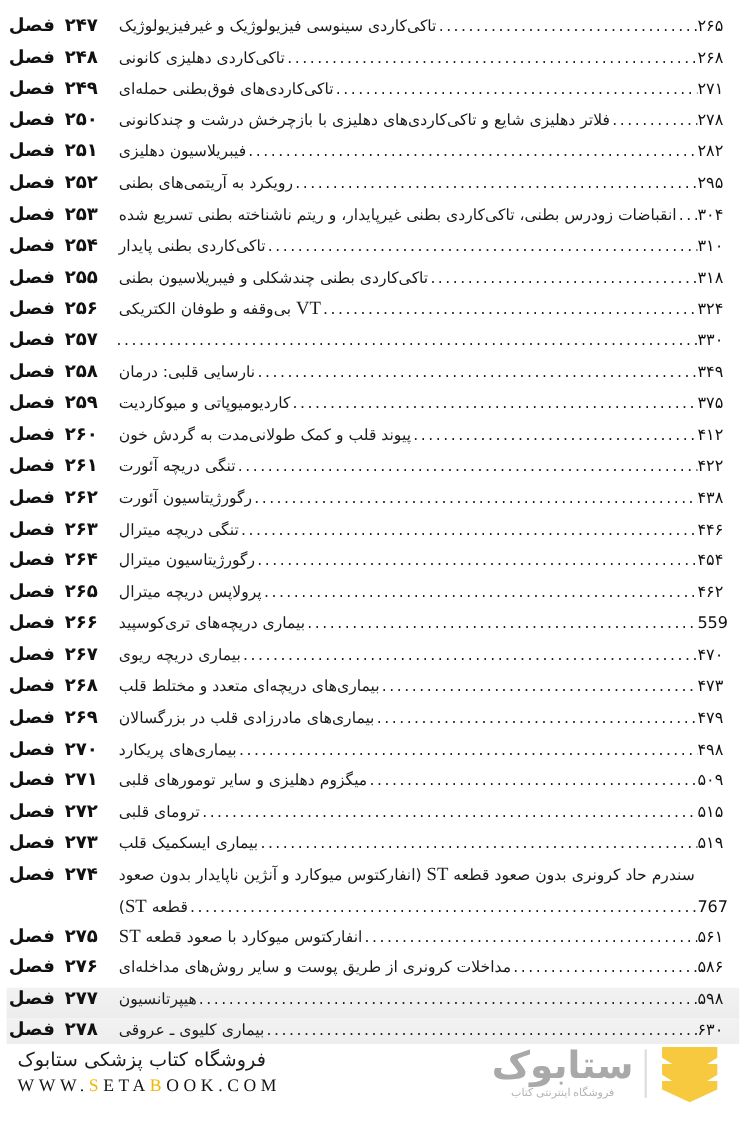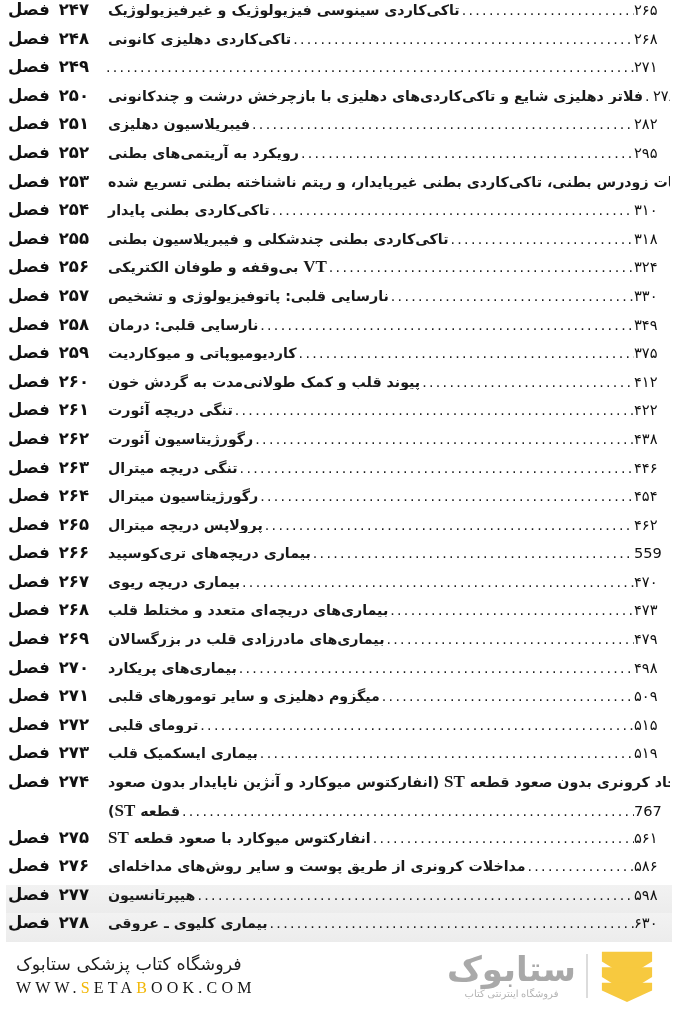--- a/index.html
+++ b/index.html
@@ -22,21 +22,21 @@
     height: 1023px;
     box-sizing: border-box;
     background: #fff;
   }
 
   .toc {
     position: absolute;
     top: 0;
     left: 0;
     right: 0;
-    padding: 0 6px 0 6px;
+    padding: 13px 6px 0 6px;
     box-sizing: border-box;
   }
 
   .toc-row {
     display: flex;
     flex-direction: row-reverse;
     align-items: baseline;
     direction: rtl;
     width: 100%;
     box-sizing: border-box;
@@ -80,21 +80,21 @@
     min-width: 0;
     overflow: hidden;
   }
 
   .title {
     flex: 0 0 auto;
     font-size: 14.2px;
     color: #1a1a1a;
     white-space: nowrap;
     padding-left: 4px;
-    font-weight: bold;
+    font-weight: normal;
   }
 
   .title .lat {
     font-family: "Liberation Serif", "DejaVu Serif", serif;
     font-size: 17px;
     direction: ltr;
     unicode-bidi: embed;
     display: inline-block;
   }
 
@@ -236,20 +236,21 @@
           <div class="leader">........................................................................................................................</div>
           <div class="pagenum">۲۶۸</div>
         </div>
       </div>
       <div class="toc-row">
         <div class="chap">
           <span class="chap-word">فصل</span>
           <span class="chap-num">۲۴۹</span>
         </div>
         <div class="entry">
+          <div class="title">تاکی‌کاردی‌های فوق‌بطنی حمله‌ای</div>
           <div class="leader">........................................................................................................................</div>
           <div class="pagenum">۲۷۱</div>
         </div>
       </div>
       <div class="toc-row">
         <div class="chap">
           <span class="chap-word">فصل</span>
           <span class="chap-num">۲۵۰</span>
         </div>
         <div class="entry">
@@ -323,21 +324,20 @@
           <div class="leader">........................................................................................................................</div>
           <div class="pagenum">۳۲۴</div>
         </div>
       </div>
       <div class="toc-row">
         <div class="chap">
           <span class="chap-word">فصل</span>
           <span class="chap-num">۲۵۷</span>
         </div>
         <div class="entry">
-          <div class="title">نارسایی قلبی: پاتوفیزیولوژی و تشخیص</div>
           <div class="leader">........................................................................................................................</div>
           <div class="pagenum">۳۳۰</div>
         </div>
       </div>
       <div class="toc-row">
         <div class="chap">
           <span class="chap-word">فصل</span>
           <span class="chap-num">۲۵۸</span>
         </div>
         <div class="entry">

